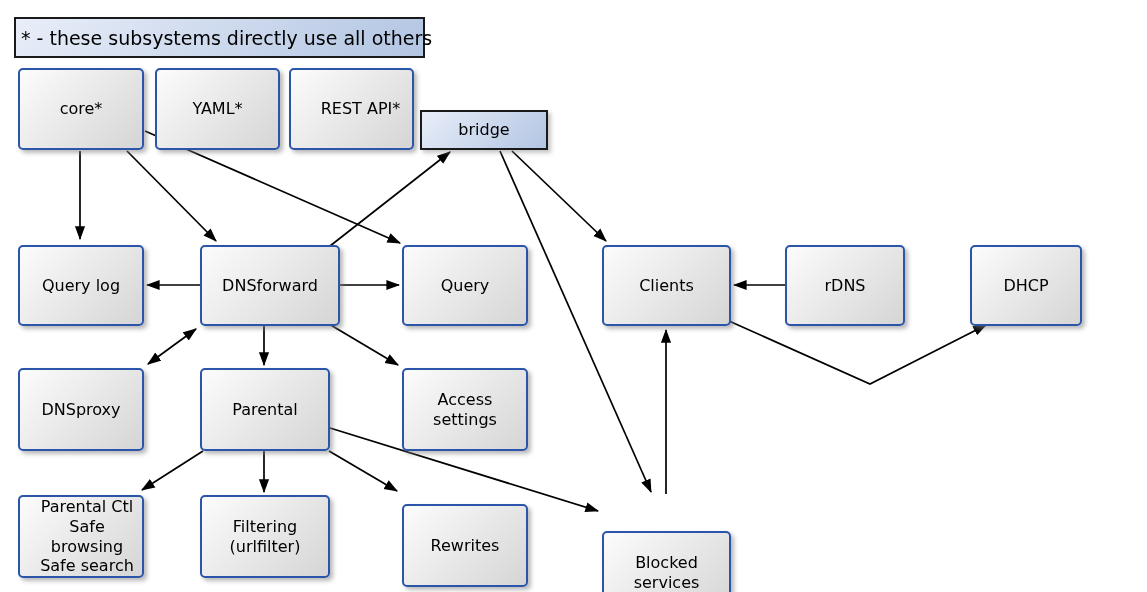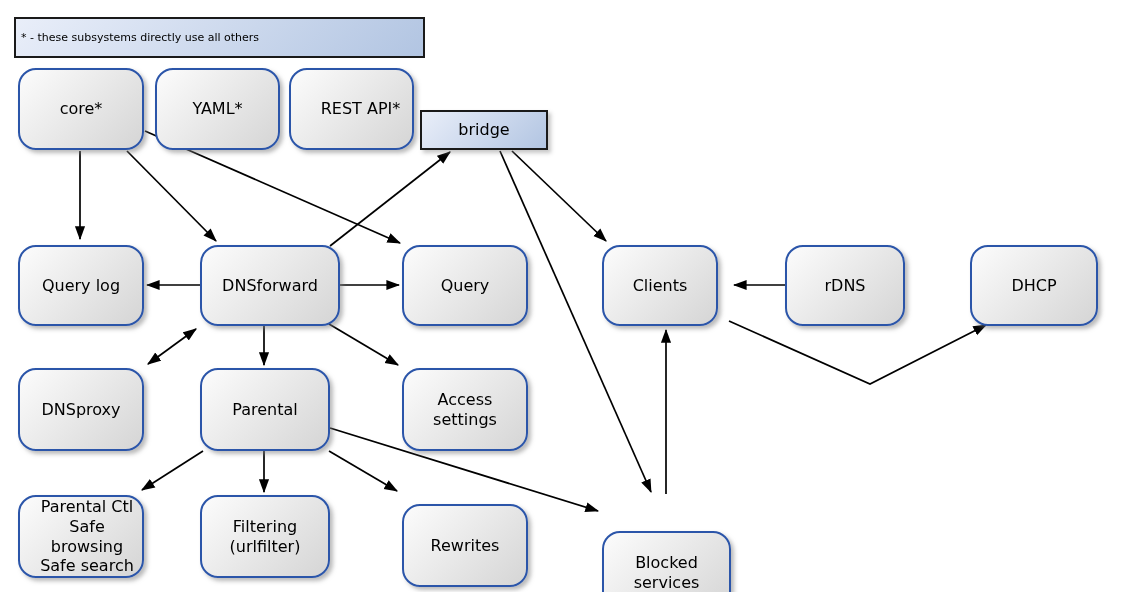--- a/index.html
+++ b/index.html
@@ -30,41 +30,41 @@
     justify-content: center;
     text-align: center;
     box-sizing: border-box;
     font-size: 16px;
     line-height: 1.22;
     white-space: pre-line;
     padding: 2px 4px;
   }
   .node.module {
     border: 2px solid var(--node-border, #2b55a9);
-    border-radius: 18px;
+    border-radius: 5px;
     background: linear-gradient(135deg, var(--gray1, #fcfcfc) 0%, var(--gray2, #d5d5d5) 100%);
     box-shadow: 3px 3px 4px rgba(130,130,130,0.55);
   }
   .node.bridge {
     border: 2px solid #1a1a1a;
     border-radius: 0;
     background: linear-gradient(135deg, var(--blue1, #e9eef9) 0%, var(--blue2, #b2c5e2) 100%);
     box-shadow: 3px 3px 4px rgba(130,130,130,0.45);
   }
   .legend-note {
     position: absolute;
     left: 14px; top: 17px;
     width: 411px; height: 41px;
     box-sizing: border-box;
     border: 2px solid #1a1a1a;
     background: linear-gradient(135deg, var(--blue1, #e9eef9) 0%, var(--blue2, #b2c5e2) 100%);
     display: flex;
     align-items: center;
     padding: 8px 5px;
-    font-size: 11px;
+    font-size: 19px;
     white-space: nowrap;
   }
 </style>
 </head>
 <body>
 
 <div class="canvas">
   <svg id="edge-layer" width="1147" height="592" viewBox="0 0 1147 592" xmlns="http://www.w3.org/2000/svg">
     <defs>
       <marker id="ah" viewBox="0 0 12 10" refX="11" refY="5" markerWidth="14" markerHeight="11.5" markerUnits="userSpaceOnUse" orient="auto-start-reverse">
@@ -96,23 +96,23 @@
   <div class="legend-note">* - these subsystems directly use all others</div>
 
   <div id="nodes">
       <div class="node module" style="left: 18px; top: 68px; width: 126px; height: 82px;"><span>core*</span></div>
       <div class="node module" style="left: 155px; top: 68px; width: 125px; height: 82px;"><span>YAML*</span></div>
       <div class="node module" style="left: 289px; top: 68px; width: 125px; height: 82px; padding-left: 22px;"><span>REST API*</span></div>
       <div class="node bridge" style="left: 420px; top: 110px; width: 128px; height: 40px;"><span>bridge</span></div>
       <div class="node module" style="left: 18px; top: 245px; width: 126px; height: 81px;"><span>Query log</span></div>
       <div class="node module" style="left: 200px; top: 245px; width: 140px; height: 81px;"><span>DNSforward</span></div>
       <div class="node module" style="left: 402px; top: 245px; width: 126px; height: 81px;"><span>Query</span></div>
-      <div class="node module" style="left: 602px; top: 245px; width: 116px; height: 81px;"><span>Clients</span></div>
+      <div class="node module" style="left: 602px; top: 245px; width: 129px; height: 81px;"><span>Clients</span></div>
       <div class="node module" style="left: 785px; top: 245px; width: 120px; height: 81px;"><span>rDNS</span></div>
-      <div class="node module" style="left: 970px; top: 245px; width: 128px; height: 81px;"><span>DHCP</span></div>
+      <div class="node module" style="left: 970px; top: 245px; width: 112px; height: 81px;"><span>DHCP</span></div>
       <div class="node module" style="left: 18px; top: 368px; width: 126px; height: 83px;"><span>DNSproxy</span></div>
       <div class="node module" style="left: 200px; top: 368px; width: 130px; height: 83px;"><span>Parental</span></div>
       <div class="node module" style="left: 402px; top: 368px; width: 126px; height: 83px;"><span>Access
 settings</span></div>
       <div class="node module" style="left: 18px; top: 495px; width: 126px; height: 83px; padding-left: 16px;"><span>Parental Ctl
 Safe browsing
 Safe search</span></div>
       <div class="node module" style="left: 200px; top: 495px; width: 130px; height: 83px;"><span>Filtering
 (urlfilter)</span></div>
       <div class="node module" style="left: 402px; top: 495px; width: 126px; height: 83px; margin-top: 9px;"><span>Rewrites</span></div>

